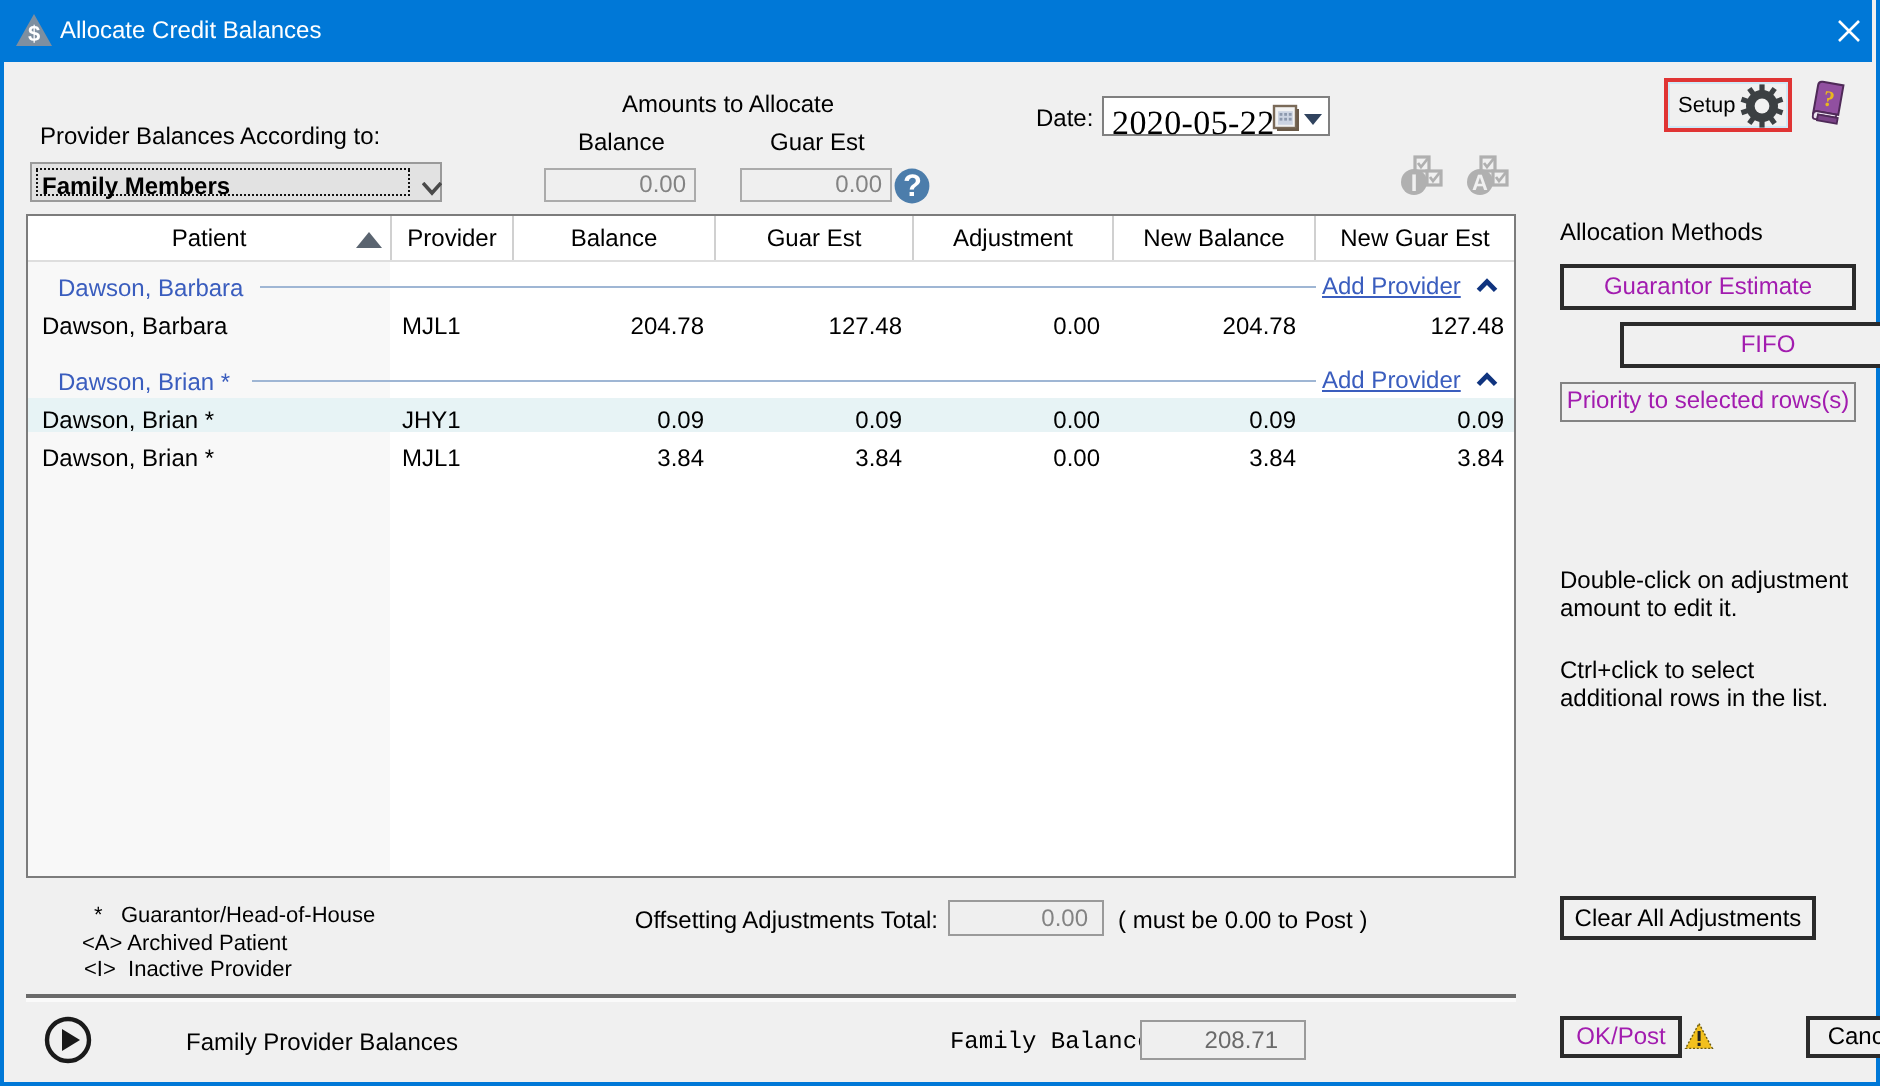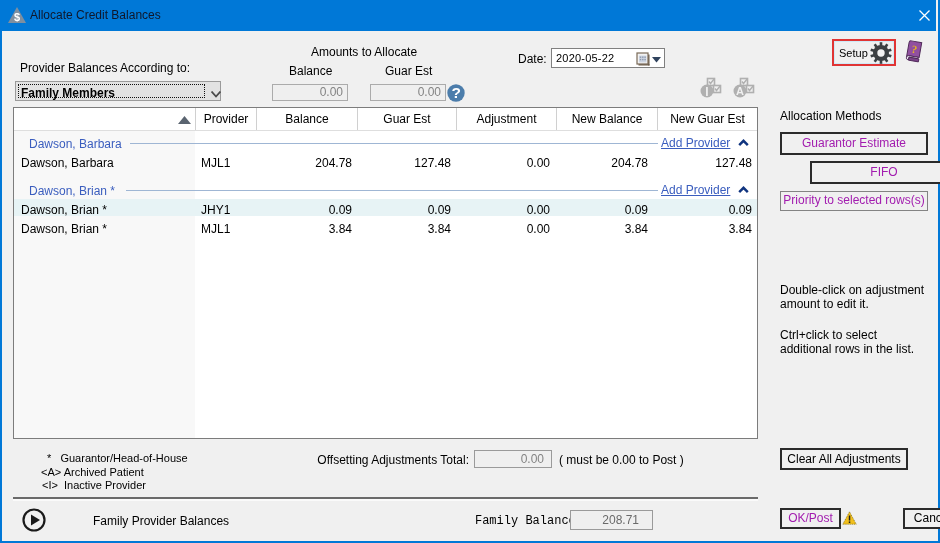--- a/index.html
+++ b/index.html
@@ -1,21 +1,21 @@
 <!DOCTYPE html>
 <html><head>
 <meta charset="utf-8">
 <style>
 * { margin:0; padding:0; box-sizing:border-box; }
 html,body { width:940px; height:543px; overflow:hidden; }
 body { font-family:"Liberation Sans", sans-serif; font-size:12px; color:#000; background:#f0f0f0; position:relative; }
 .abs { position:absolute; }
 #win { position:absolute; left:0; top:0; width:940px; height:543px; border-left:2px solid #0078d7; border-right:2px solid #0078d7; border-bottom:2px solid #0078d7; }
 #titlebar { position:absolute; left:0; top:0; width:936px; height:31px; background:#0078d7; }
-#title-text { position:absolute; left:30px; top:8px; color:#0f172a; font-size:12px; }
+#title-text { position:absolute; left:30px; top:8px; color:#ffffff; font-size:12px; }
 .tb { border:1px solid #ababab; background:#efefef; color:#838383; text-align:right; padding-right:4px; font-size:12px; font-family:"Liberation Sans", sans-serif; }
 .lbl { position:absolute; font-size:12px; white-space:nowrap; }
 .btn { position:absolute; border:2px solid #2b2b2b; background:#f0f0f0; text-align:center; font-size:12px; }
 .btn.dis { color:#a21caf; }
 .blue { color:#3a5dbe; }
 </style>
 </head>
 <body>
 <div id="win"></div>
 <div id="titlebar">
@@ -43,21 +43,21 @@
 <div class="lbl" style="left:385px;top:64px;">Guar Est</div>
 <div class="tb abs" style="left:272px;top:84px;width:76px;height:17px;line-height:15px;">0.00</div>
 <div class="tb abs" style="left:370px;top:84px;width:76px;height:17px;line-height:15px;">0.00</div>
 <svg class="abs" style="left:447px;top:84px" width="18" height="18" viewBox="0 0 18 18">
   <circle cx="9" cy="9" r="8.7" fill="#4c7dab"></circle>
   <text x="9.2" y="14.2" font-size="15.5" font-weight="bold" fill="#fff" text-anchor="middle" font-family="Liberation Sans">?</text>
 </svg>
 
 <div class="lbl" style="left:518px;top:52px;">Date:</div>
 <div class="abs" style="left:551px;top:48px;width:114px;height:20px;background:#fff;border:1px solid #808080;">
-  <div class="abs" style="left:4px;top:3px;font-size:11px;letter-spacing:0.2px;">2020-05-22</div>
+  <div class="abs" style="left:4px;top:3px;font-size:17px;letter-spacing:0.2px;font-family:Liberation Serif, serif;">2020-05-22</div>
   <svg class="abs" style="left:84px;top:3px" width="14" height="14" viewBox="0 0 14 14">
     <rect x="1" y="1" width="11" height="11" fill="#f2f2f2" stroke="#7a6a58" stroke-width="1.2"></rect>
     <rect x="12.2" y="2.5" width="1.3" height="11" fill="#6b5b49"></rect>
     <rect x="2.5" y="12.2" width="11" height="1.3" fill="#6b5b49"></rect>
     <rect x="3" y="3.6" width="7.4" height="6.8" fill="#ccd4e2"></rect>
     <g fill="#8d99ad">
       <rect x="3.8" y="4.5" width="1.4" height="1.4"></rect>
         <rect x="6.1" y="4.5" width="1.4" height="1.4"></rect>
         <rect x="8.4" y="4.5" width="1.4" height="1.4"></rect>
       <rect x="3.8" y="6.9" width="1.4" height="1.4"></rect>
@@ -110,20 +110,21 @@
   <path d="M9 4.5 L10.5 6.5 L14.5 1.5" stroke="#b0b0b0" stroke-width="1.4" fill="none"></path>
   <rect x="13.5" y="8.5" width="7" height="7" fill="#f0f0f0" stroke="#b0b0b0" stroke-width="1.6"></rect>
   <path d="M15 11.5 L16.5 13.5 L20.5 8.5" stroke="#b0b0b0" stroke-width="1.4" fill="none"></path>
   <circle cx="7" cy="14" r="6.5" fill="#b0b0b0"></circle>
   <text x="7" y="18" font-size="11" font-weight="bold" fill="#f0f0f0" text-anchor="middle" font-family="Liberation Sans">A</text>
 </svg>
 
 <div class="abs" id="grid" style="left:13px;top:107px;width:745px;height:332px;background:#fff;border:1px solid #7c7c7c;">
 
   <div class="abs" style="left:0;top:0;width:743px;height:23px;background:#ffffff;border-bottom:1px solid #dedede;">
+    <div class="abs" style="left:0;top:0;width:181px;height:22px;text-align:center;padding-top:4px;">Patient</div>
     <svg class="abs" style="left:164px;top:8px" width="13" height="8" viewBox="0 0 13 8">
         <path d="M6.5 0 L13 8 L0 8 Z" fill="#5a6470"></path>
       </svg>
     <div class="abs" style="left:181px;top:0;width:61px;height:22px;text-align:center;padding-top:4px;border-left:1px solid #d0d0d0;">Provider</div>
     <div class="abs" style="left:242px;top:0;width:101px;height:22px;text-align:center;padding-top:4px;border-left:1px solid #d0d0d0;">Balance</div>
     <div class="abs" style="left:343px;top:0;width:99px;height:22px;text-align:center;padding-top:4px;border-left:1px solid #d0d0d0;">Guar Est</div>
     <div class="abs" style="left:542px;top:0;width:101px;height:22px;text-align:center;padding-top:4px;border-left:1px solid #d0d0d0;">New Balance</div>
     <div class="abs" style="left:442px;top:0;width:100px;height:22px;text-align:center;padding-top:4px;border-left:1px solid #d0d0d0;">Adjustment</div>
     <div class="abs" style="left:643px;top:0;width:100px;height:22px;text-align:center;padding-top:4px;border-left:1px solid #d0d0d0;">New Guar Est</div>
   </div>

